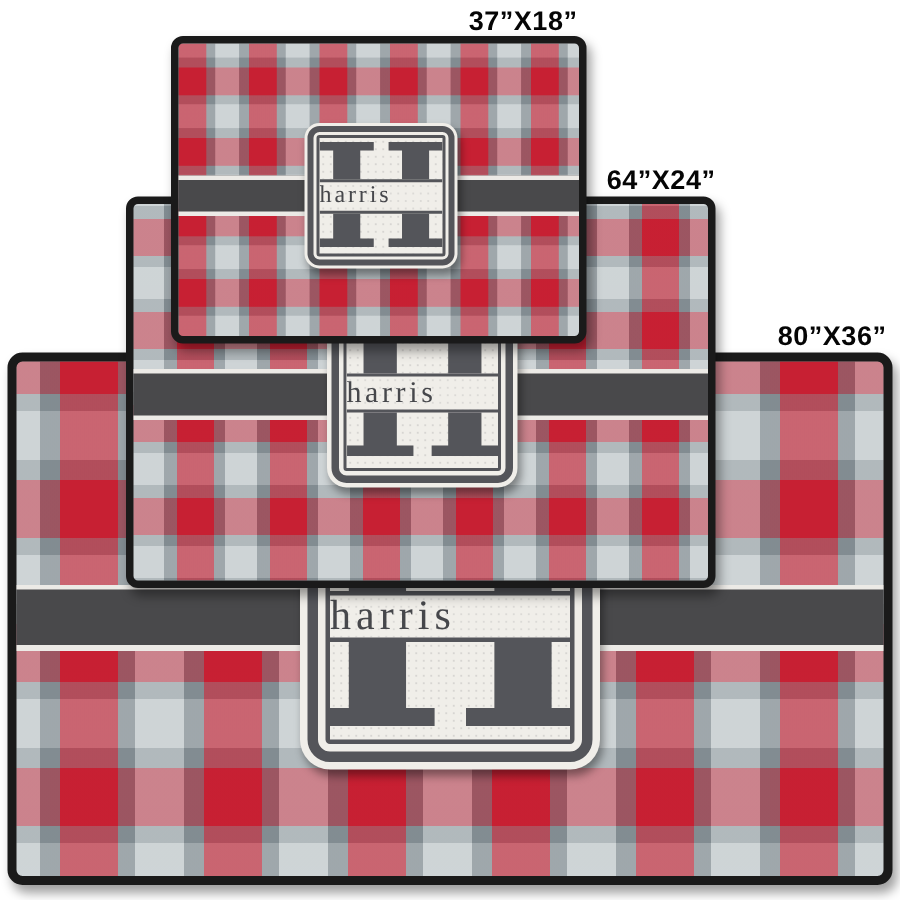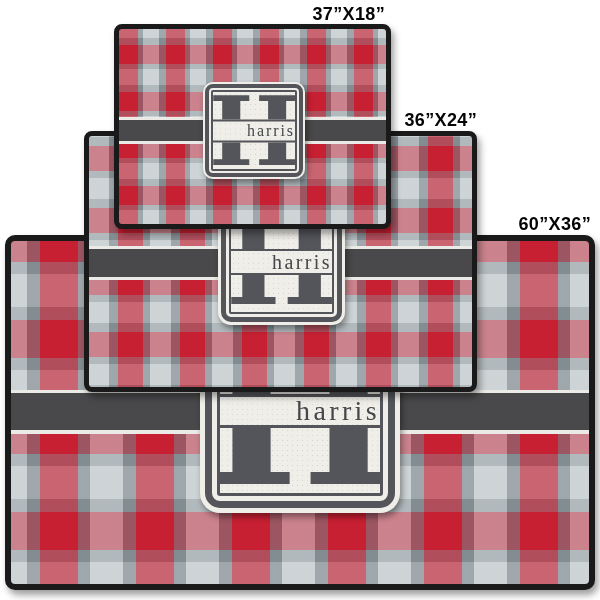--- a/index.html
+++ b/index.html
@@ -86,21 +86,21 @@
     transform:translateY(1%);z-index:1;user-select:none;
   }
   .band{
     position:absolute;left:0;right:0;top:50%;transform:translateY(-50%);
     height:var(--band-h);box-sizing:border-box;z-index:2;
     border-top:var(--band-bw) solid var(--plaque-border,#54555a);
     border-bottom:var(--band-bw) solid var(--plaque-border,#54555a);
     background:var(--plaque-bg,#f0eee9);
     background-image:radial-gradient(rgba(70,70,80,.12) .7px,transparent .9px);
     background-size:5px 5px;
-    display:flex;align-items:center;justify-content:flex-end;
+    display:flex;align-items:center;justify-content:flex-start;
   }
   .name{
     font-family:"Liberation Serif","DejaVu Serif",serif;
     font-size:var(--name-size);color:var(--text-dark,#46474b);
     letter-spacing:.12em;line-height:1;
   }
 
   
   .size-label{
     position:absolute;z-index:5;font-weight:bold;font-size:18px;
@@ -151,16 +151,16 @@
           <div class="mono-h">H</div>
           <div class="band">
             <span class="name">harris</span>
           </div>
         </div>
       </div>
     </div>
   </div>
 
   <div class="size-label size-label-sm">37”X18”</div>
-  <div class="size-label size-label-md">36”X24”</div>
-  <div class="size-label size-label-lg">60”X36”</div>
+  <div class="size-label size-label-md">64”X24”</div>
+  <div class="size-label size-label-lg">80”X36”</div>
 
 </div>
 
 </body></html>

